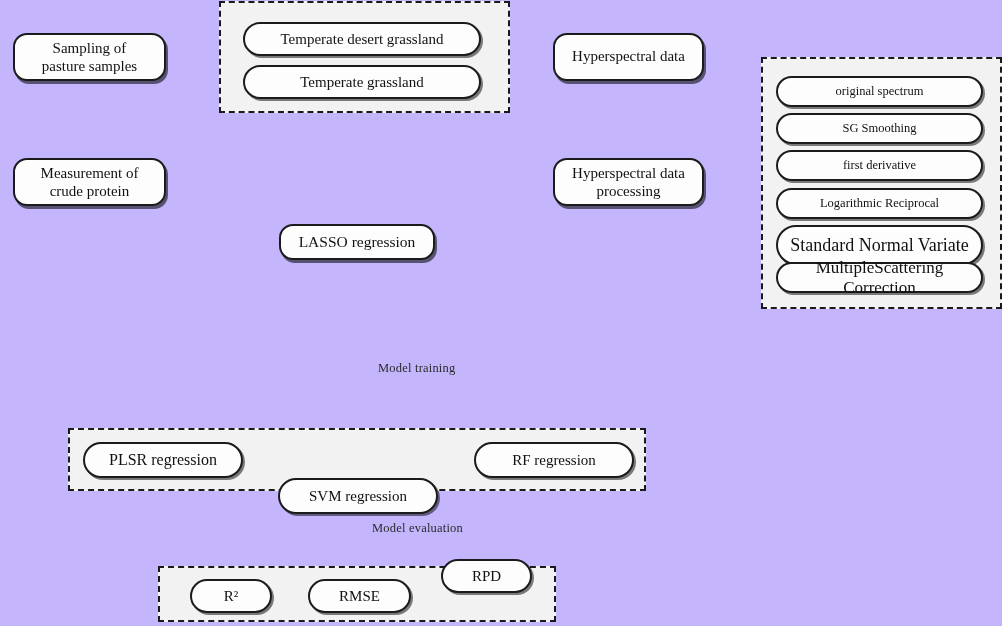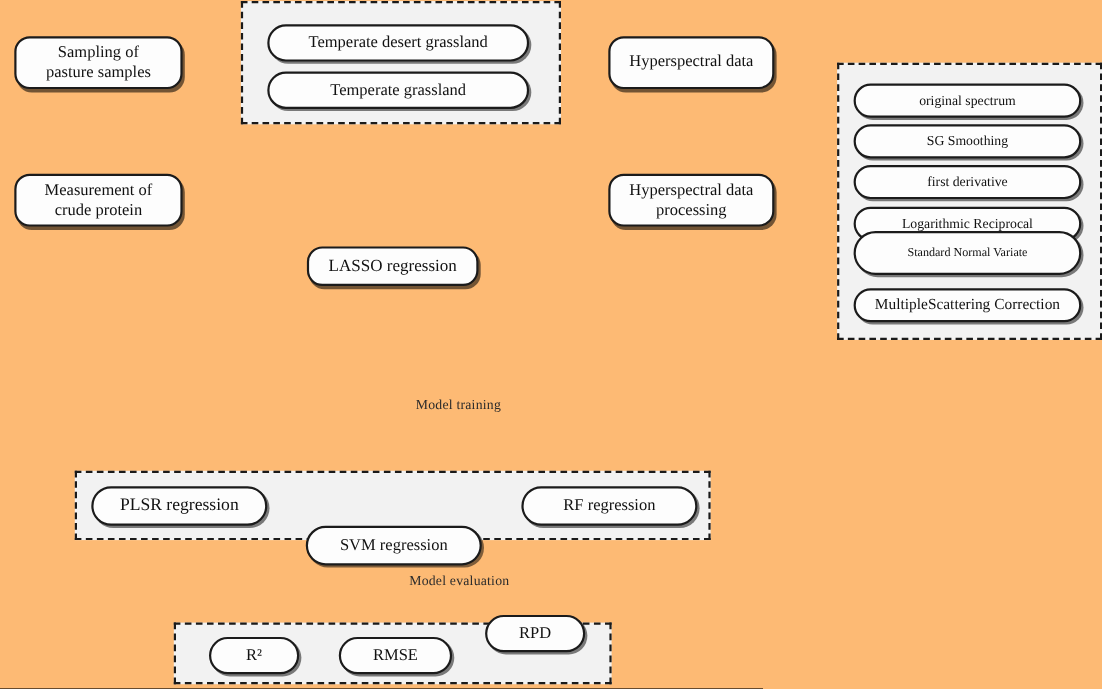--- a/index.html
+++ b/index.html
@@ -5,21 +5,21 @@
 <style>
   html, body {
     margin: 0;
     padding: 0;
     background: #000000;
   }
   #canvas {
     position: relative;
     width: 1002px;
     height: 626px;
-    background: #fdba74;
+    background: #c4b5fd;
     overflow: hidden;
     font-family: "Liberation Serif", "DejaVu Serif", serif;
   }
 
   
   .group {
     position: absolute;
     background: #f2f2f2;
     border: 2px dashed #1a1a1a;
     box-sizing: border-box;
@@ -116,24 +116,24 @@
   </div>
   <div class="pill" style="left:776px; top:113px; width:207px; height:31px; font-size:12.5px;">
     <span>SG Smoothing</span>
   </div>
   <div class="pill" style="left:776px; top:150px; width:207px; height:31px; font-size:12.5px;">
     <span>first derivative</span>
   </div>
   <div class="pill" style="left:776px; top:188px; width:207px; height:31px; font-size:12.5px;">
     <span>Logarithmic Reciprocal</span>
   </div>
-  <div class="pill" style="left:776px; top:210px; width:207px; height:40px; font-size:11px;">
+  <div class="pill" style="left:776px; top:225px; width:207px; height:40px; font-size:18px;">
     <span>Standard Normal Variate</span>
   </div>
-  <div class="pill" style="left:776px; top:262px; width:207px; height:31px; font-size:14px;">
+  <div class="pill" style="left:776px; top:262px; width:207px; height:31px; font-size:17px;">
     <span>MultipleScattering Correction</span>
   </div>
 
   <div class="node" style="left:279px; top:224px; width:156px; height:36px; font-size:15.5px;font-family:Liberation Serif, serif;">
     <span>LASSO regression</span>
   </div>
 
 
   <div class="stage-caption" style="left:378px; top:361px;">Model training</div>
 

